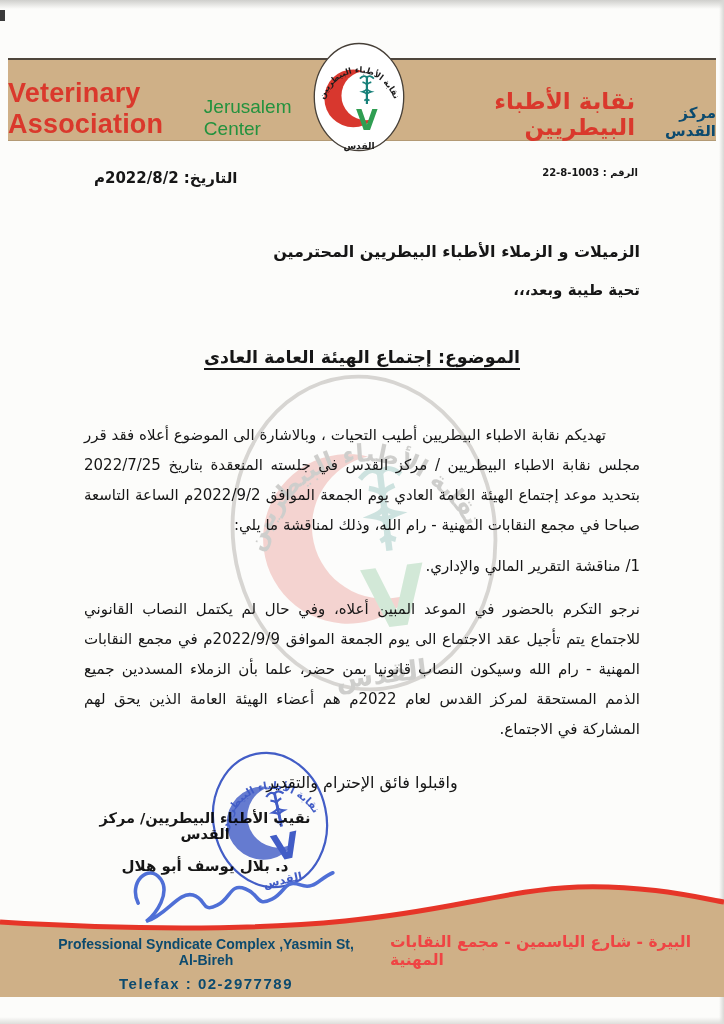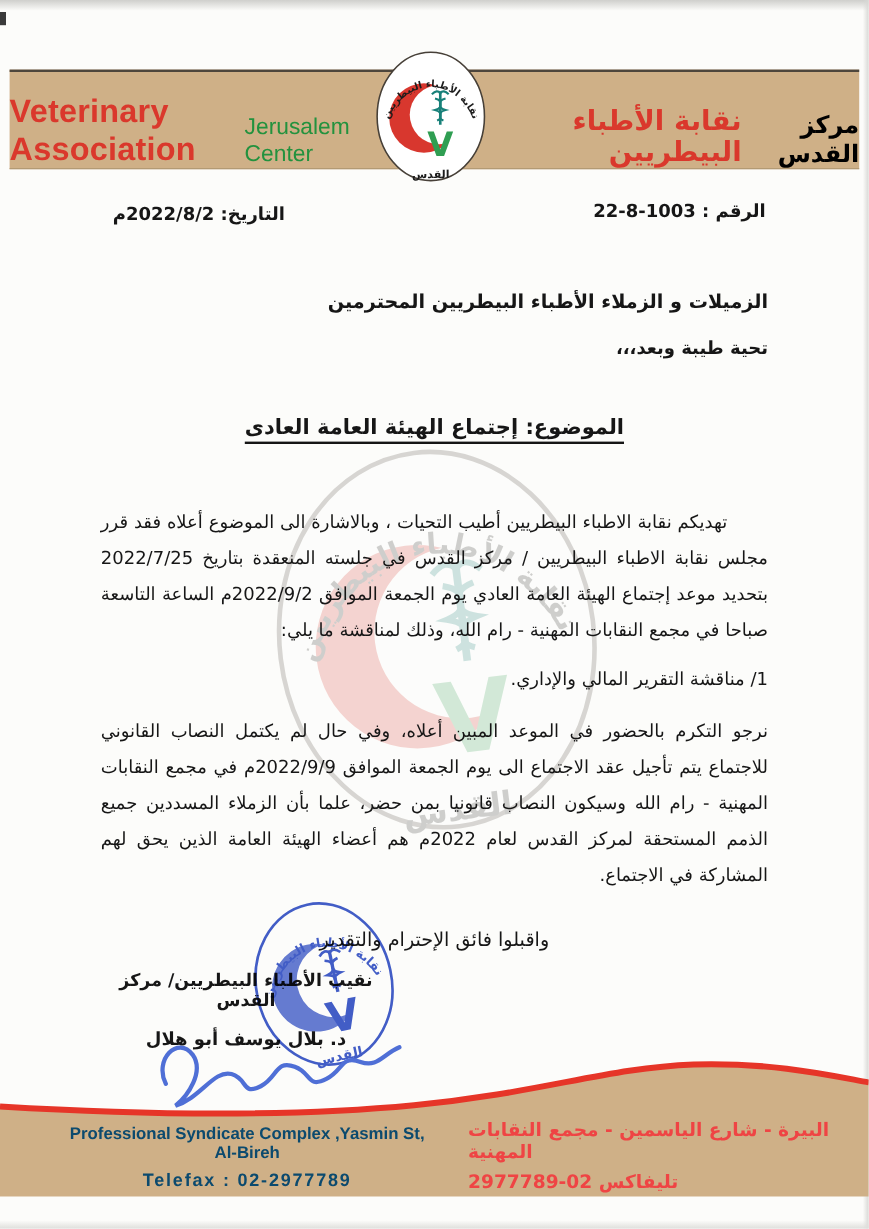--- a/index.html
+++ b/index.html
@@ -20,36 +20,36 @@
   
   .header-band{position:absolute;left:8px;right:8px;top:58px;height:80px;
     background:#cfb087;border-top:2px solid #4e463c;border-bottom:1px solid #b39a74;
     display:flex;align-items:stretch;z-index:2;}
   .header-side{flex:1;display:flex;align-items:flex-end;justify-content:center;gap:5px;}
   .header-gap{width:122px;}
   .en-title{font-family:"Liberation Sans",sans-serif;font-weight:bold;font-size:27px;
     color:#da382c;letter-spacing:.2px;}
   .en-subtitle{font-family:"Liberation Sans",sans-serif;font-weight:normal;font-size:19px;color:#23923e;}
   .ar-title{direction:rtl;font-weight:bold;font-size:23px;color:#da382c;}
-  .ar-subtitle{direction:rtl;font-weight:bold;font-size:20px;color:#000000;}
+  .ar-subtitle{direction:rtl;font-weight:bold;font-size:15px;color:#0c4a6e;}
 
   
   .logo{display:block;}
   .logo-colored{--cres:#d8372e;--sym:#178079;--vee:#2f9e52;--txt:#1c1c1c;--ring:#474038;--ringfill:#ffffff;}
   .logo-header{position:absolute;left:310px;top:40px;width:98px;height:114px;z-index:3;}
   .logo-watermark{position:absolute;left:158px;top:366px;width:412px;height:334px;
     opacity:.2;transform:rotate(-7deg);z-index:0;}
   .logo-stamp-pos{position:absolute;left:196px;top:748px;width:148px;height:144px;
     opacity:.92;transform:rotate(-12deg);z-index:3;mix-blend-mode:multiply;}
   .logo-stamp{--cres:#3350c6;--sym:#3350c6;--vee:#3350c6;--txt:#3350c6;--ring:#3350c6;--ringfill:none;}
   .logo-stamp [data-name="crescent-icon"]{fill-opacity:.82;}
 
   
   .ar{direction:rtl;font-weight:bold;}
-  .meta-number{position:absolute;top:167px;right:86px;font-size:15px;}
+  .meta-number{position:absolute;top:167px;right:86px;font-size:10px;}
   .meta-date{position:absolute;top:169px;left:94px;font-size:15px;}
   .salutation{position:absolute;top:242px;right:84px;font-size:16px;z-index:1;}
   .greeting{position:absolute;top:281px;right:84px;font-size:15px;z-index:1;}
   .subject-row{position:absolute;top:347px;left:0;right:0;text-align:center;z-index:1;}
   .subject{display:inline-block;direction:rtl;font-weight:bold;font-size:17.5px;
     border-bottom:2.5px solid #151515;padding-bottom:1px;}
   .letter-body{position:absolute;top:420px;left:84px;right:84px;direction:rtl;
     font-weight:normal;font-size:15px;line-height:30px;text-align:justify;z-index:1;}
   .letter-body p{margin:0;}
   .p1{text-indent:34px;}
@@ -186,14 +186,13 @@
   <path d="M0,38 C100,44 230,48 345,37 C450,27 505,6 578,3 C645,1 696,13 724,18 L724,113 L0,113 Z" fill="#cfb087" data-name="footer-tan-band"></path>
   <path d="M0,38 C100,44 230,48 345,37 C450,27 505,6 578,3 C645,1 696,13 724,18" fill="none" stroke="#e63528" stroke-width="5" data-name="footer-red-wave"></path>
 </svg>
 
 <div class="footer-en" data-name="footer-english">
   <div data-name="footer-address-english">Professional Syndicate Complex ,Yasmin St, Al-Bireh</div>
   <div class="telefax" data-name="footer-telefax-english">Telefax : 02-2977789</div>
 </div>
 <div class="footer-ar" data-name="footer-arabic">
   <div data-name="footer-address-arabic">البيرة - شارع الياسمين - مجمع النقابات المهنية</div>
-  <div class="telefax" data-name="footer-telefax-arabic">تليفاكس 02-2977789</div>
 </div>
 
 </body></html>

